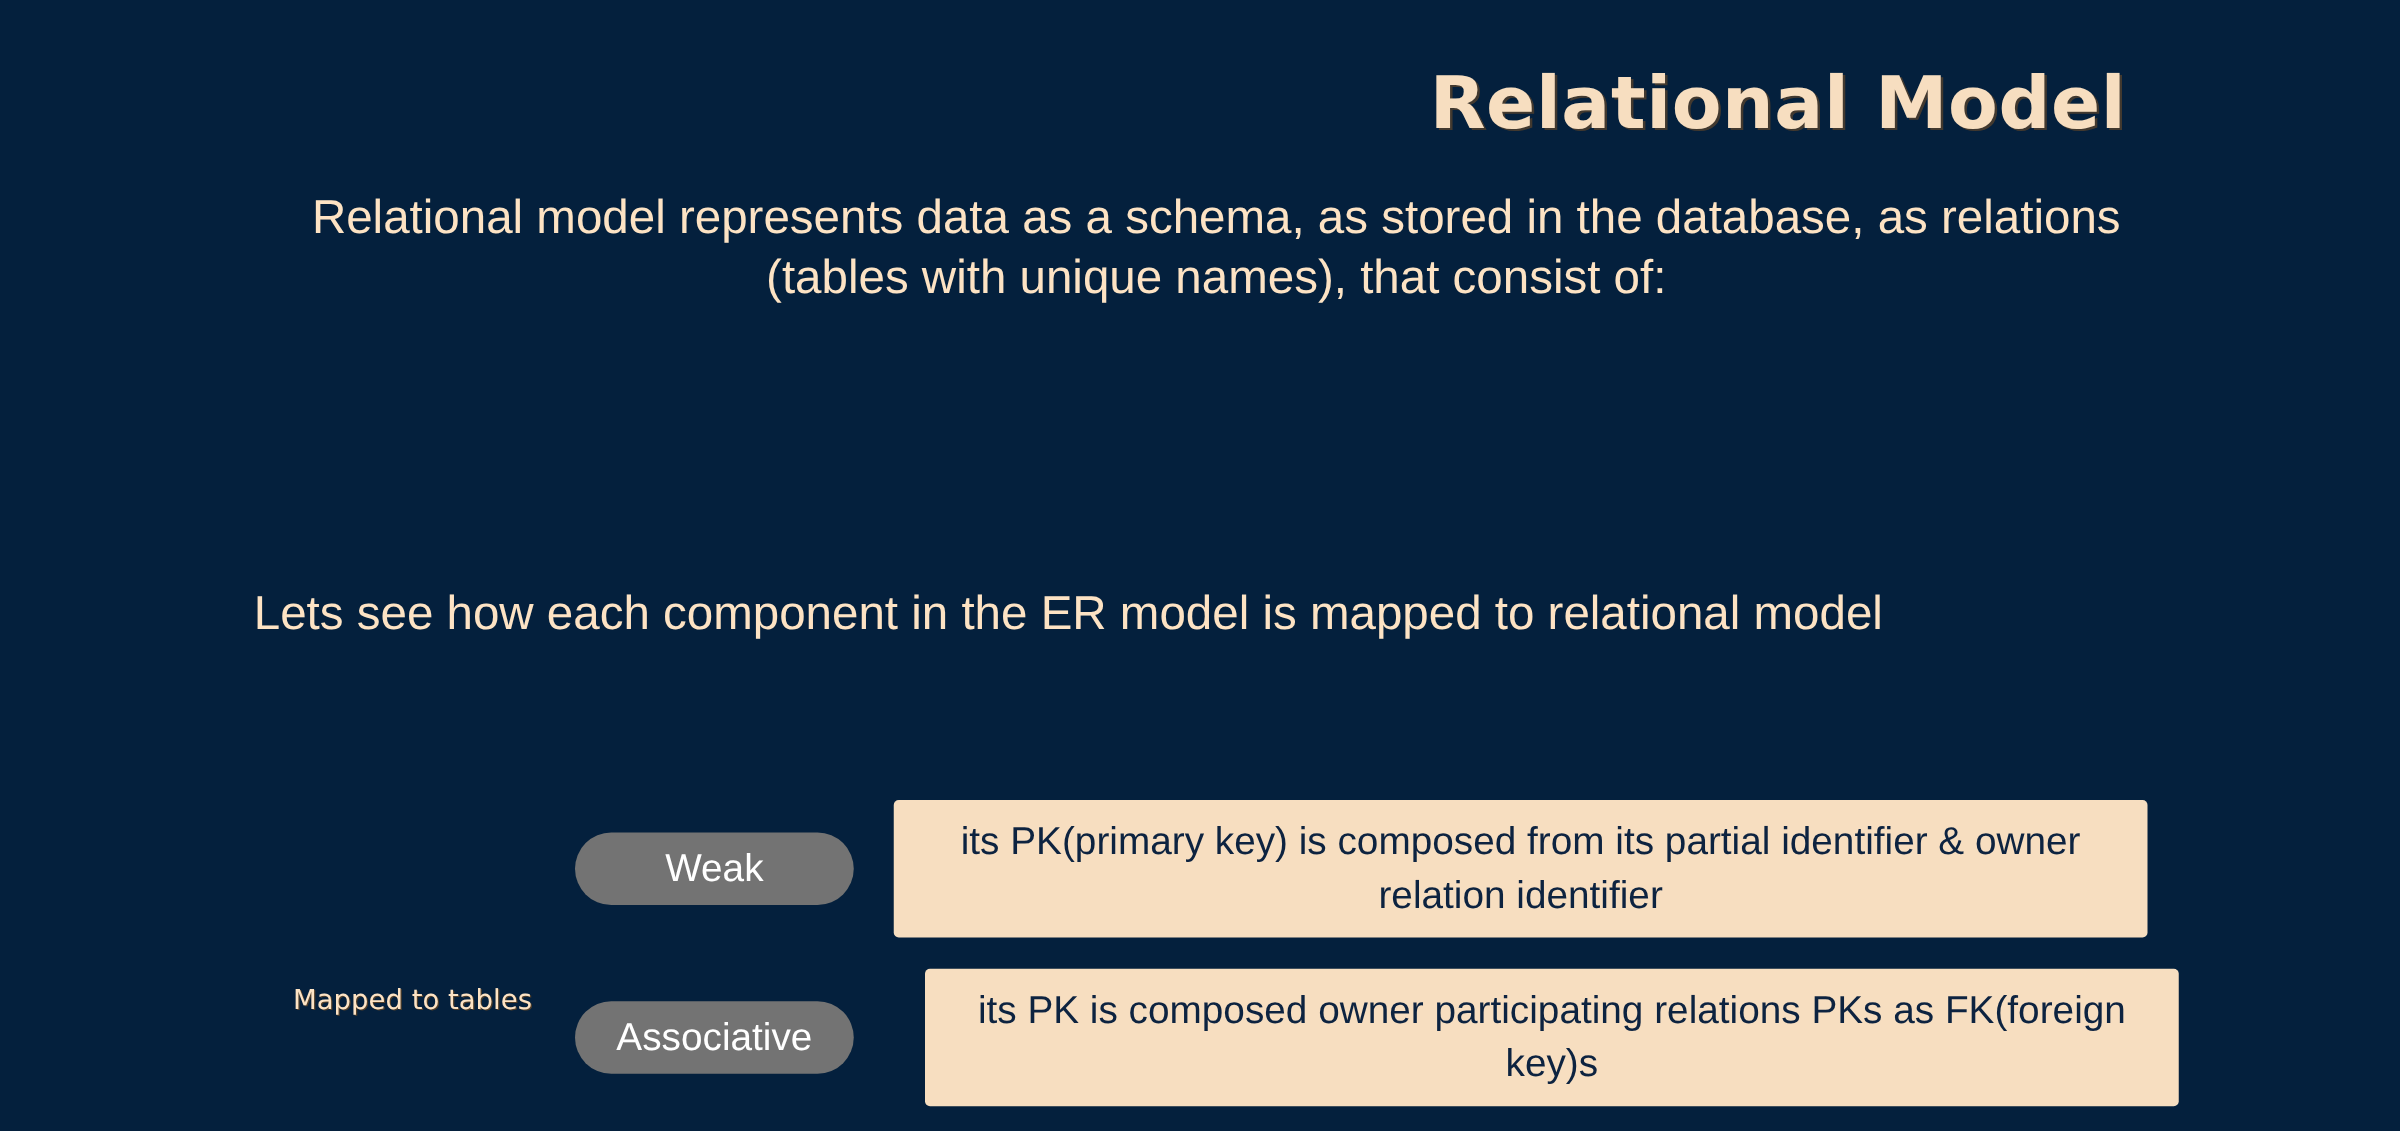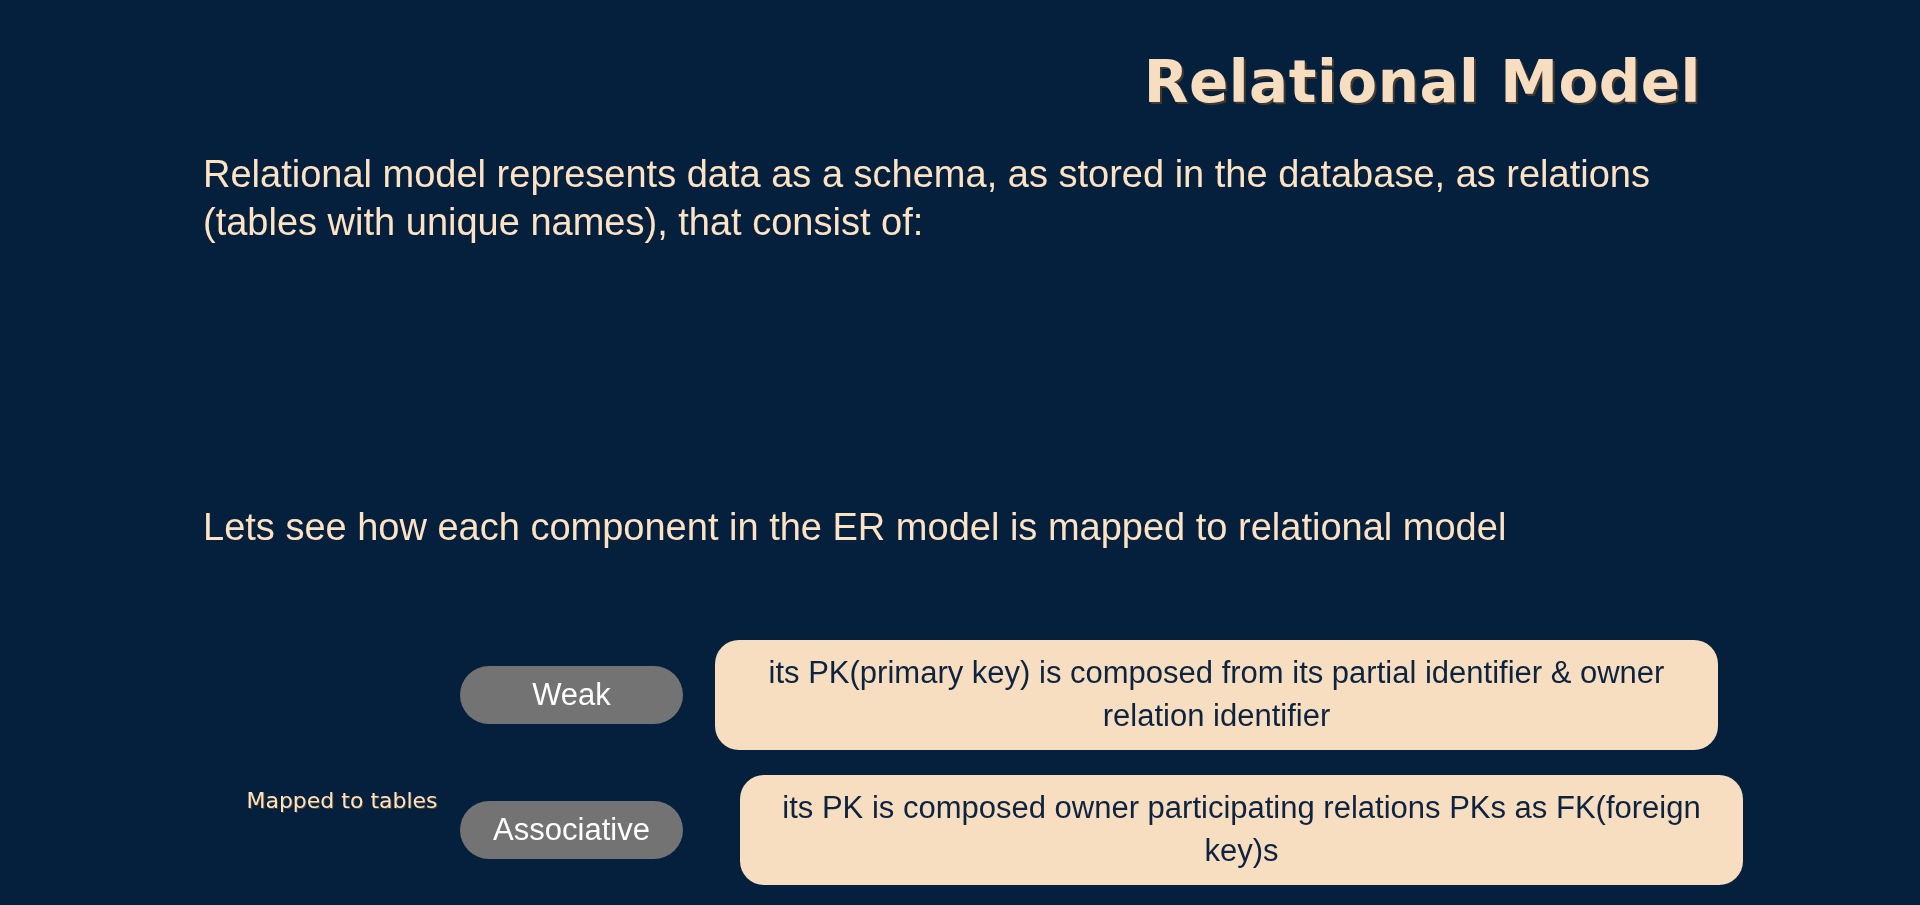--- a/index.html
+++ b/index.html
@@ -42,20 +42,21 @@
   .intro {
     position: absolute;
     left: 203px;
     top: 150px;
     width: 1540px;
     color: #fde3c4;
     font-family: "Liberation Sans", sans-serif;
     font-weight: 300;
     font-size: 38px;
     line-height: 1.27;
+    text-align: center;
   }
 
   
   .bullets {
     position: absolute;
     left: 248px;
     top: 310px;
     width: 1480px;
     margin: 0;
     padding: 0;
@@ -85,21 +86,20 @@
   .letsline {
     position: absolute;
     left: 203px;
     top: 468px;
     width: 1560px;
     color: #fde3c4;
     font-family: "Liberation Sans", sans-serif;
     font-weight: 300;
     font-size: 38px;
     line-height: 1.25;
-    margin-top: 36px;
   }
 
   
   .diagram {
     position: absolute;
     left: 0;
     top: 612px;
     width: 1920px;
     height: 290px;
   }
@@ -111,21 +111,21 @@
     width: 260px;
     text-align: center;
     color: #f7dec0;
     font-family: "DejaVu Sans", sans-serif;
     font-weight: bold;
     font-size: 33px;
     text-shadow: 2px 2px 0 rgba(230,123,10,0.35);
   }
   .group-sub {
     position: absolute;
-    left: 212px;
+    left: 200px;
     top: 176px;
     width: 260px;
     text-align: center;
     color: #fde3c4;
     font-family: "DejaVu Sans", sans-serif;
     font-size: 22px;
     text-shadow: 1px 1px 0 rgba(230,123,10,0.35);
   }
 
   .row {
@@ -152,21 +152,21 @@
     align-items: center;
     justify-content: center;
     box-sizing: border-box;
   }
 
   .desc {
     flex: 0 0 auto;
     margin-left: 32px;
     width: 1003px;
     min-height: 110px;
-    border-radius: 24px;
+    border-radius: 4px;
     background: #f7dec0;
     color: #0d2340;
     font-family: "Liberation Sans", sans-serif;
     font-weight: 300;
     font-size: 31px;
     line-height: 1.38;
     display: flex;
     align-items: center;
     justify-content: center;
     text-align: center;

